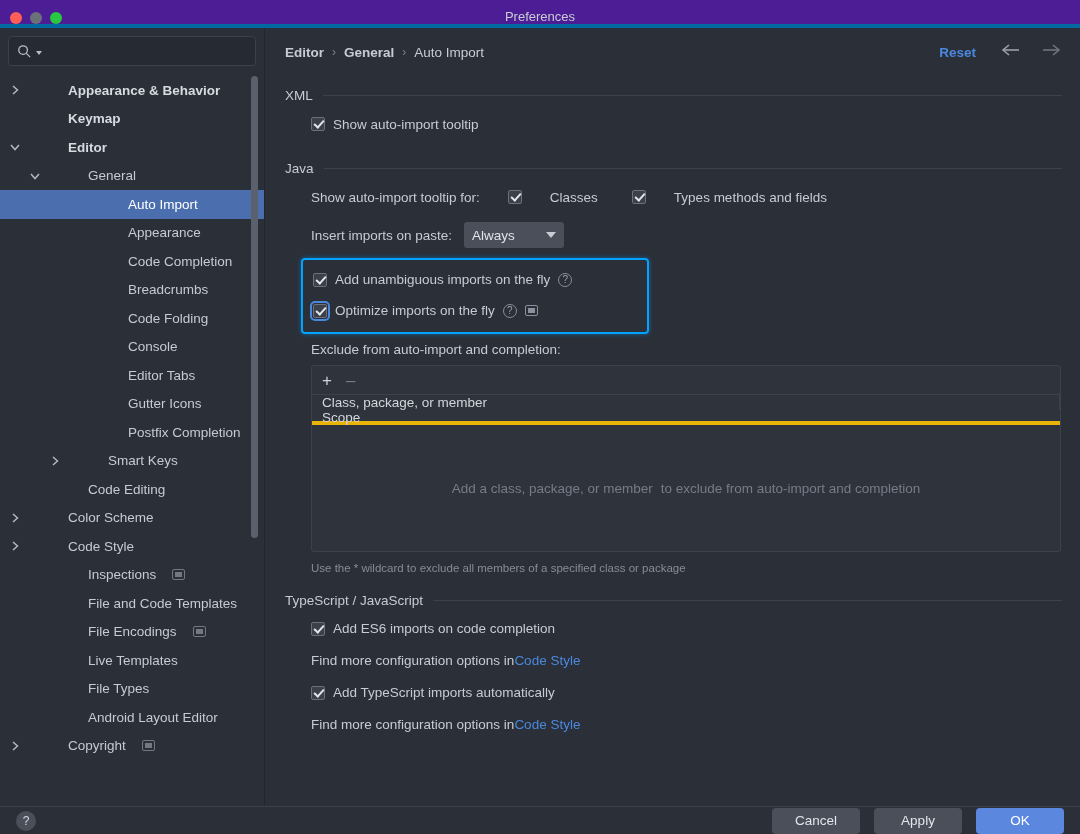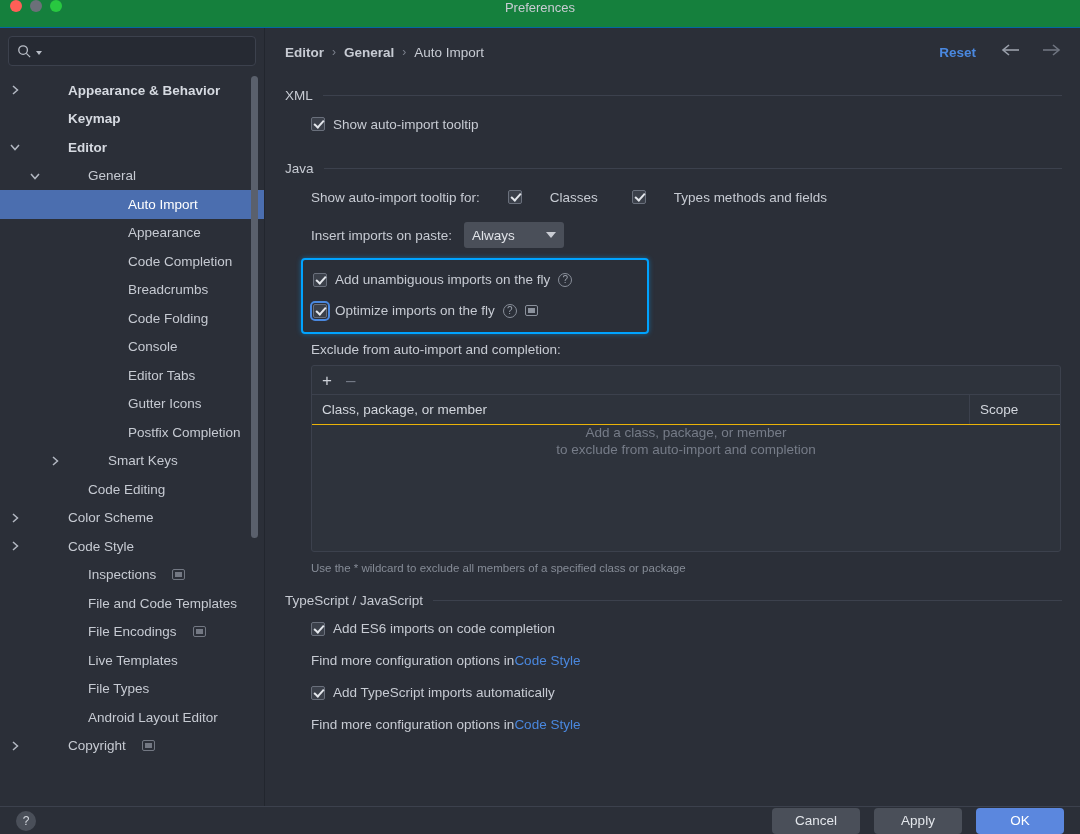--- a/index.html
+++ b/index.html
@@ -7,23 +7,23 @@
     width: 1080px; height: 834px;
     background: #2b2f38;
     font-family: "Liberation Sans", sans-serif;
     overflow: hidden;
     -webkit-font-smoothing: antialiased;
   }
   .window { position: relative; width: 1080px; height: 834px; background: #2b2f38; }
 
   
   .titlebar {
-    height: 28px; background: #15803d;
-    display: flex; align-items: flex-start; position: relative;
-    border-bottom: 1px solid #0369a1;
+    height: 28px; background: #4c1d95;
+    display: flex; align-items: flex-end; position: relative;
+    border-bottom: 4px solid #0369a1;
   }
   .traffic { display: flex; gap: 8px; padding-left: 10px; }
   .dot { width: 12px; height: 12px; border-radius: 50%; }
   .dot.red { background: #ff5f57; }
   .dot.yellow { background: #6b7079; }
   .dot.green { background: #28c840; }
   .win-title {
     position: absolute; left: 0; right: 0; text-align: center;
     font-size: 13px; color: #c9ccd3; font-weight: 500; pointer-events: none;
   }
@@ -133,27 +133,27 @@
   .table-box {
     margin: 8px 0 0 26px; border: 1px solid #3c414d; border-radius: 3px;
     background: #2e333c; width: 750px;
   }
   .tbl-toolbar {
     height: 29px; display: flex; align-items: center; gap: 14px; padding: 0 10px;
     border-bottom: 1px solid #3c414d;
   }
   .tb-btn { color: #cfd3da; font-size: 17px; line-height: 17px; cursor: pointer; }
   .tb-btn.dim { color: #767c88; }
-  .tbl-header { height: 30px; display: flex; border-bottom: 1px solid #eab308; }
+  .tbl-header { height: 30px; display: flex; border-bottom: 4px solid #eab308; flex-direction: column; }
   .th { font-size: 13.5px; color: #d2d6dd; display: flex; align-items: center; padding: 0 10px; }
   .th.col1 { flex: 1; border-right: 1px solid #3c414d; }
   .th.col2 { width: 90px; }
   .tbl-empty {
-    height: 126px; display: flex; flex-direction: column; align-items: center;
-    gap: 2px;
+    height: 126px; display: flex; flex-direction: row; align-items: center;
+    justify-content: center; gap: 8px;
   }
   .empty-line { font-size: 13.5px; color: #767c88; }
   .hint {
     margin: 8px 0 16px 26px; width: 420px; font-size: 11.5px; color: #868c97; line-height: 1.45;
   }
 
   .link { color: #4a88df; cursor: pointer; }
 
   
   .footer {

